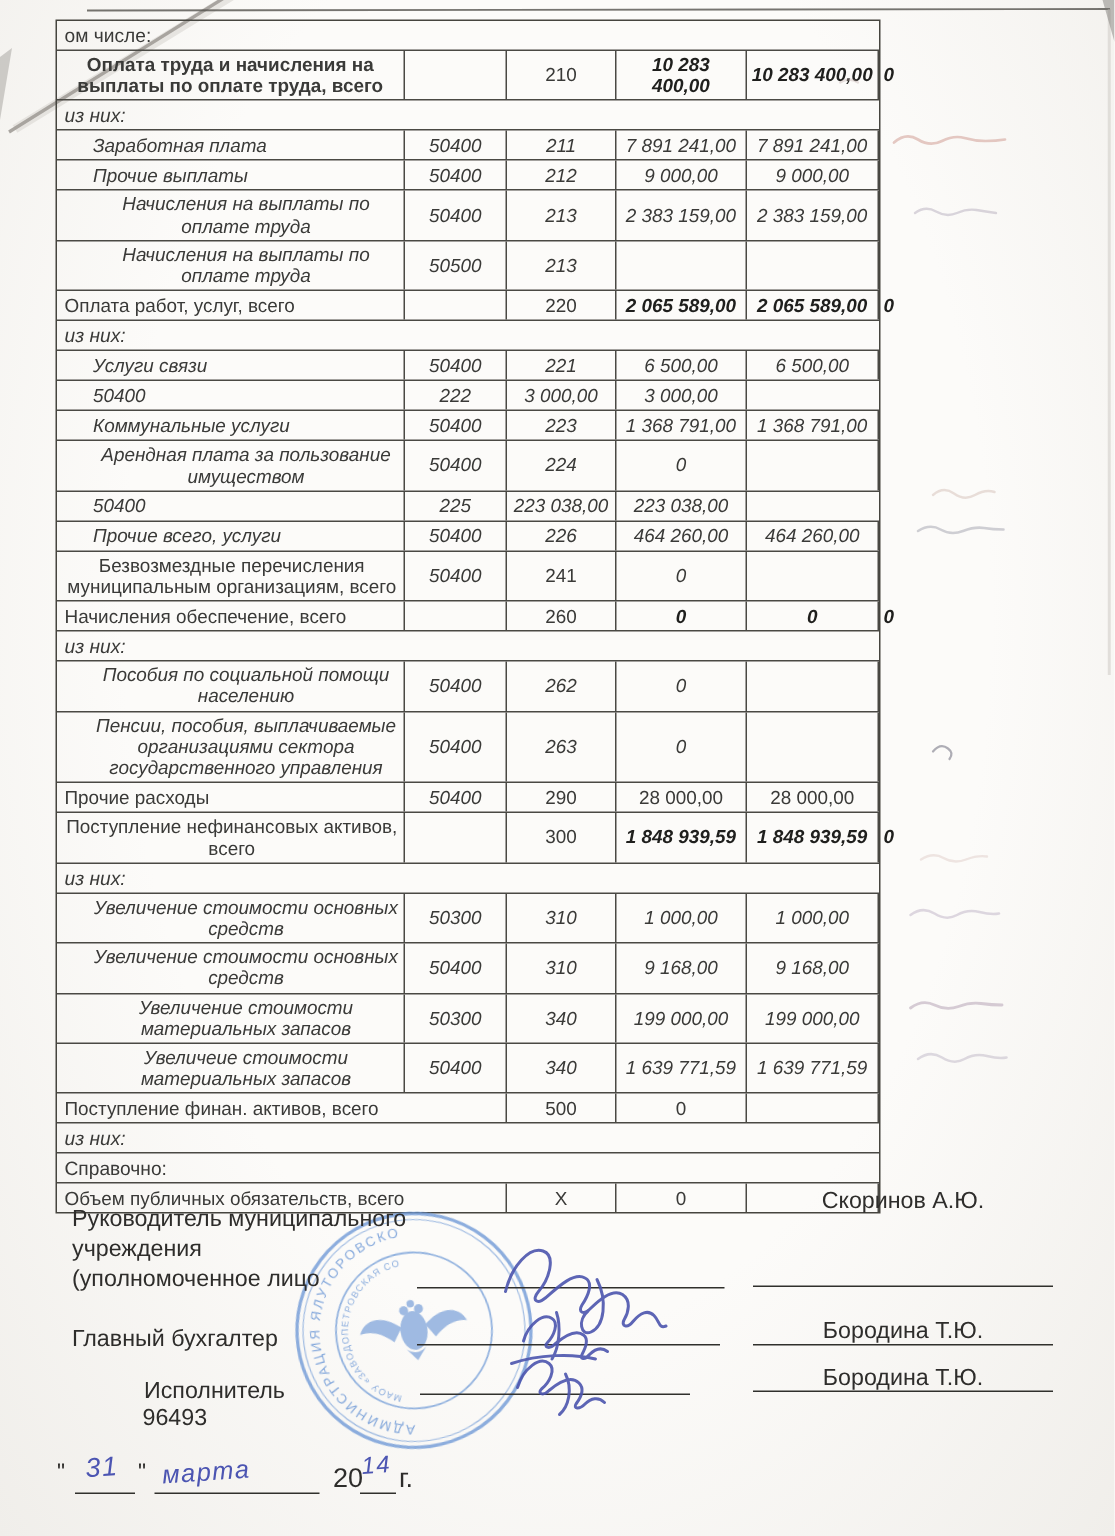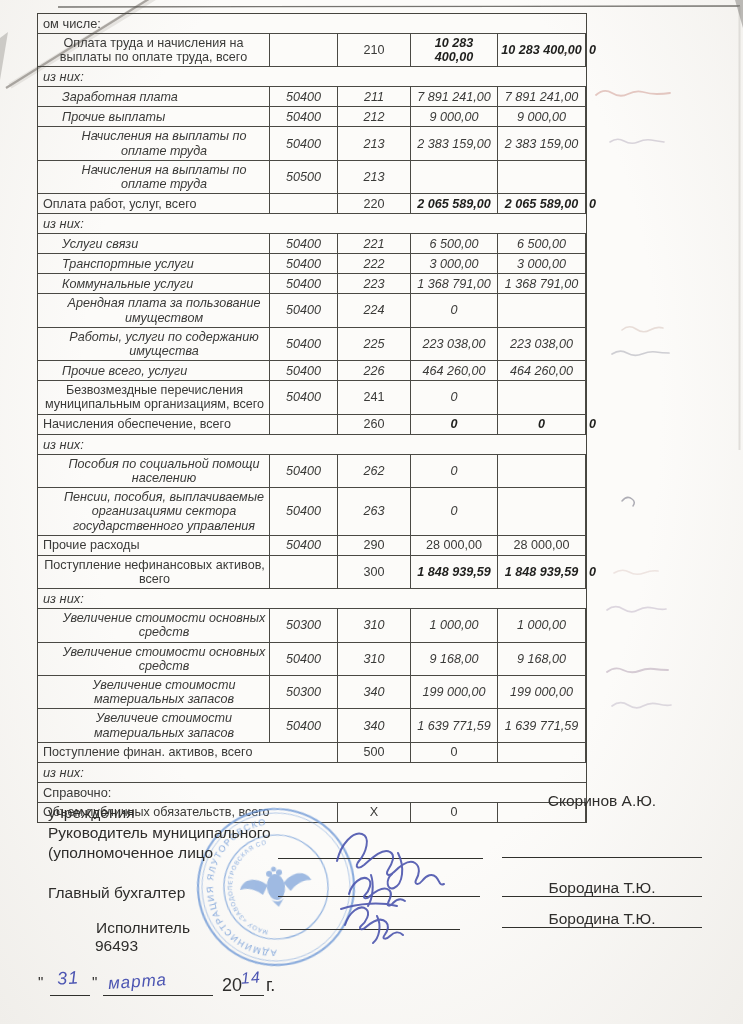--- a/index.html
+++ b/index.html
@@ -18,21 +18,21 @@
   .td{box-sizing:border-box;border-left:1.4px solid #4a4944;
       display:flex;align-items:center;justify-content:center;text-align:center;
       padding:2px 3px;font-size:12.6px;line-height:1.13;min-height:19px;}
   .td:first-child{border-left:0;justify-content:flex-start;text-align:center;padding-left:5px;}
   .row.detail .td:first-child{padding-left:24px;}
   .detail .td{font-style:italic;}
   .plain .td{font-style:normal;}
   .plain .td.code{font-style:italic;}
   .iv .td.v{font-style:italic;}
   .total .td.v{font-weight:700;font-style:italic;color:#1f1f1d;}
-  .td.c{justify-content:center !important;text-align:center !important;padding-left:3px !important;}
+  .td.c{justify-content:center !important;text-align:center !important;padding-left:3px !important;font-weight:bold;}
   .span2 .td:first-child{grid-column:1/3;}
   .secrow{display:block;padding:2px 5px;font-size:12.8px;min-height:15px;}
   .secrow.i{font-style:italic;}
   
   .lbl{position:absolute;font-size:15.5px;color:#2e2d2b;line-height:20px;white-space:nowrap;}
   .name-right{position:absolute;left:502px;width:200px;text-align:center;
               font-size:15.5px;color:#2e2d2b;}
   .hline{position:absolute;height:0;border-top:1.6px solid #30302c;}
   .hand{position:absolute;font-style:italic;color:#4c55b2;transform:rotate(-4deg);
         font-size:17px;letter-spacing:1px;white-space:nowrap;}
@@ -107,21 +107,20 @@
     <div class="tr secrow i">из них:</div>
     <div class="tr row detail">
       <div class="td name">Услуги связи</div>
       <div class="td code">50400</div>
       <div class="td line">221</div>
       <div class="td v">6 500,00</div>
       <div class="td v">6 500,00</div>
       <div class="td v"></div>
     </div>
     <div class="tr row detail">
-      <div class="td name">Транспортные услуги</div>
       <div class="td code">50400</div>
       <div class="td line">222</div>
       <div class="td v">3 000,00</div>
       <div class="td v">3 000,00</div>
       <div class="td v"></div>
     </div>
     <div class="tr row detail">
       <div class="td name">Коммунальные услуги</div>
       <div class="td code">50400</div>
       <div class="td line">223</div>
@@ -131,21 +130,20 @@
     </div>
     <div class="tr row detail">
       <div class="td name">Арендная плата за пользование имуществом</div>
       <div class="td code">50400</div>
       <div class="td line">224</div>
       <div class="td v">0</div>
       <div class="td v"></div>
       <div class="td v"></div>
     </div>
     <div class="tr row detail">
-      <div class="td name">Работы, услуги по содержанию имущества</div>
       <div class="td code">50400</div>
       <div class="td line">225</div>
       <div class="td v">223 038,00</div>
       <div class="td v">223 038,00</div>
       <div class="td v"></div>
     </div>
     <div class="tr row detail">
       <div class="td name">Прочие всего, услуги</div>
       <div class="td code">50400</div>
       <div class="td line">226</div>
@@ -285,22 +283,22 @@
     <path d="M-8,-3 C-20,-14 -32,-12 -36,-2 C-28,-4 -20,0 -14,6 Z"></path>
     <path d="M8,-3 C20,-14 32,-12 36,-2 C28,-4 20,0 14,6 Z"></path>
     <circle cx="-5" cy="-14" r="3"></circle>
       <circle cx="5" cy="-14" r="3"></circle>
       <circle cx="0" cy="-18" r="2.5"></circle>
     <path d="M-8,10 C-4,16 4,16 8,10 L0,20 Z"></path>
   </g>
 </svg>
 
 <div class="lbl" style="left:48px;top:803px;">
+  <div>Руководитель муниципального</div>
   <div>учреждения</div>
-  <div>Руководитель муниципального</div>
   <div>(уполномоченное лицо</div>
 </div>
 <div class="lbl" style="left:48px;top:883px;">Главный бухгалтер</div>
 <div class="lbl" style="left:48px;top:918px;margin-left:48px;">Исполнитель</div>
 <div class="lbl" style="left:95px;top:936px;">96493</div>
 
 <div class="hline" style="left:278px;top:858px;width:205px;"></div>
 <div class="hline" style="left:278px;top:896px;width:202px;"></div>
 <div class="hline" style="left:280px;top:929px;width:180px;"></div>
 

